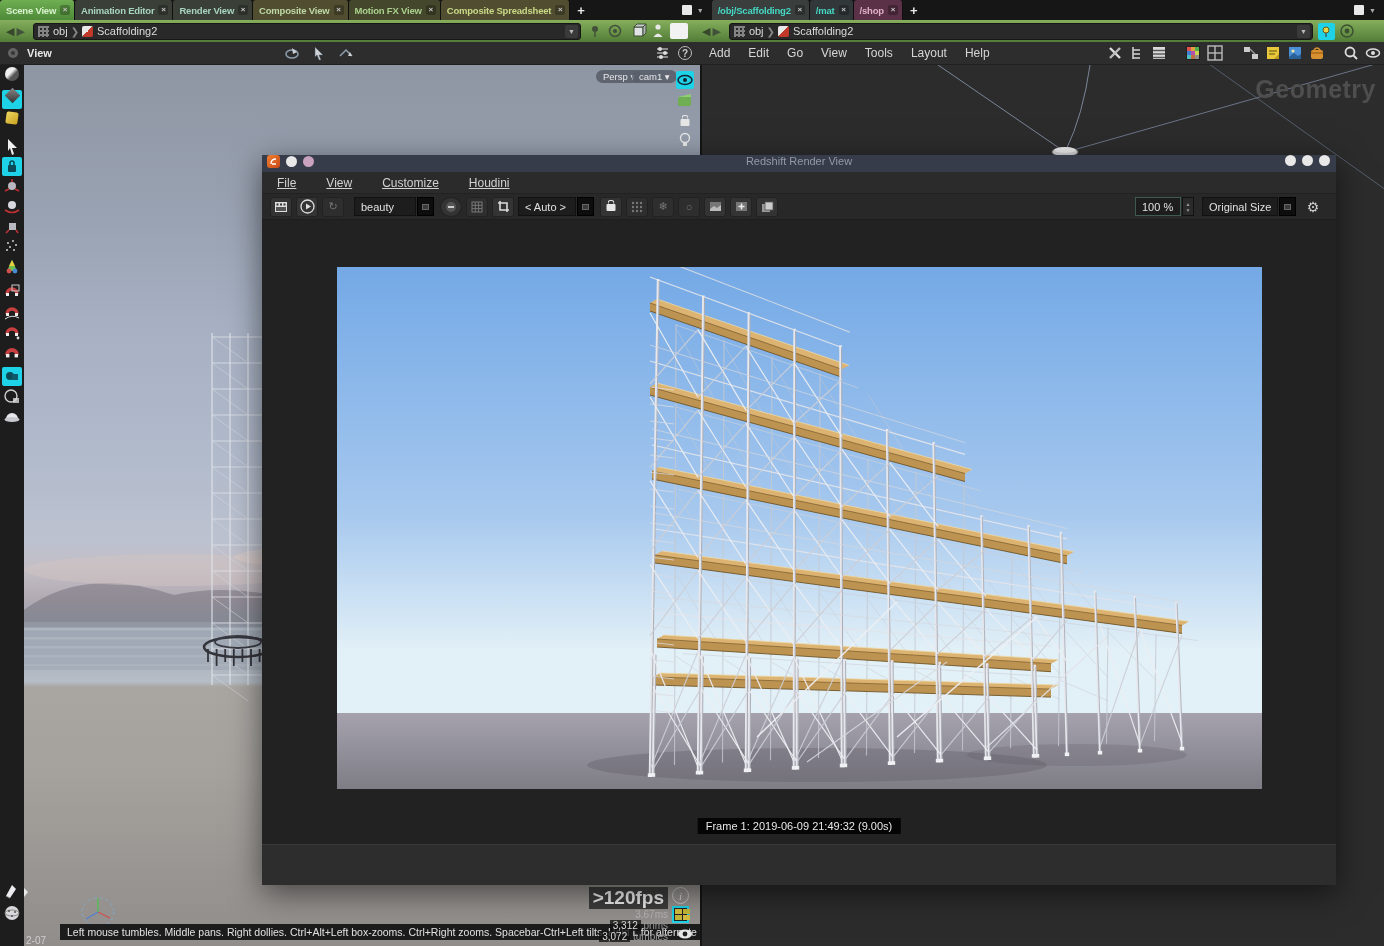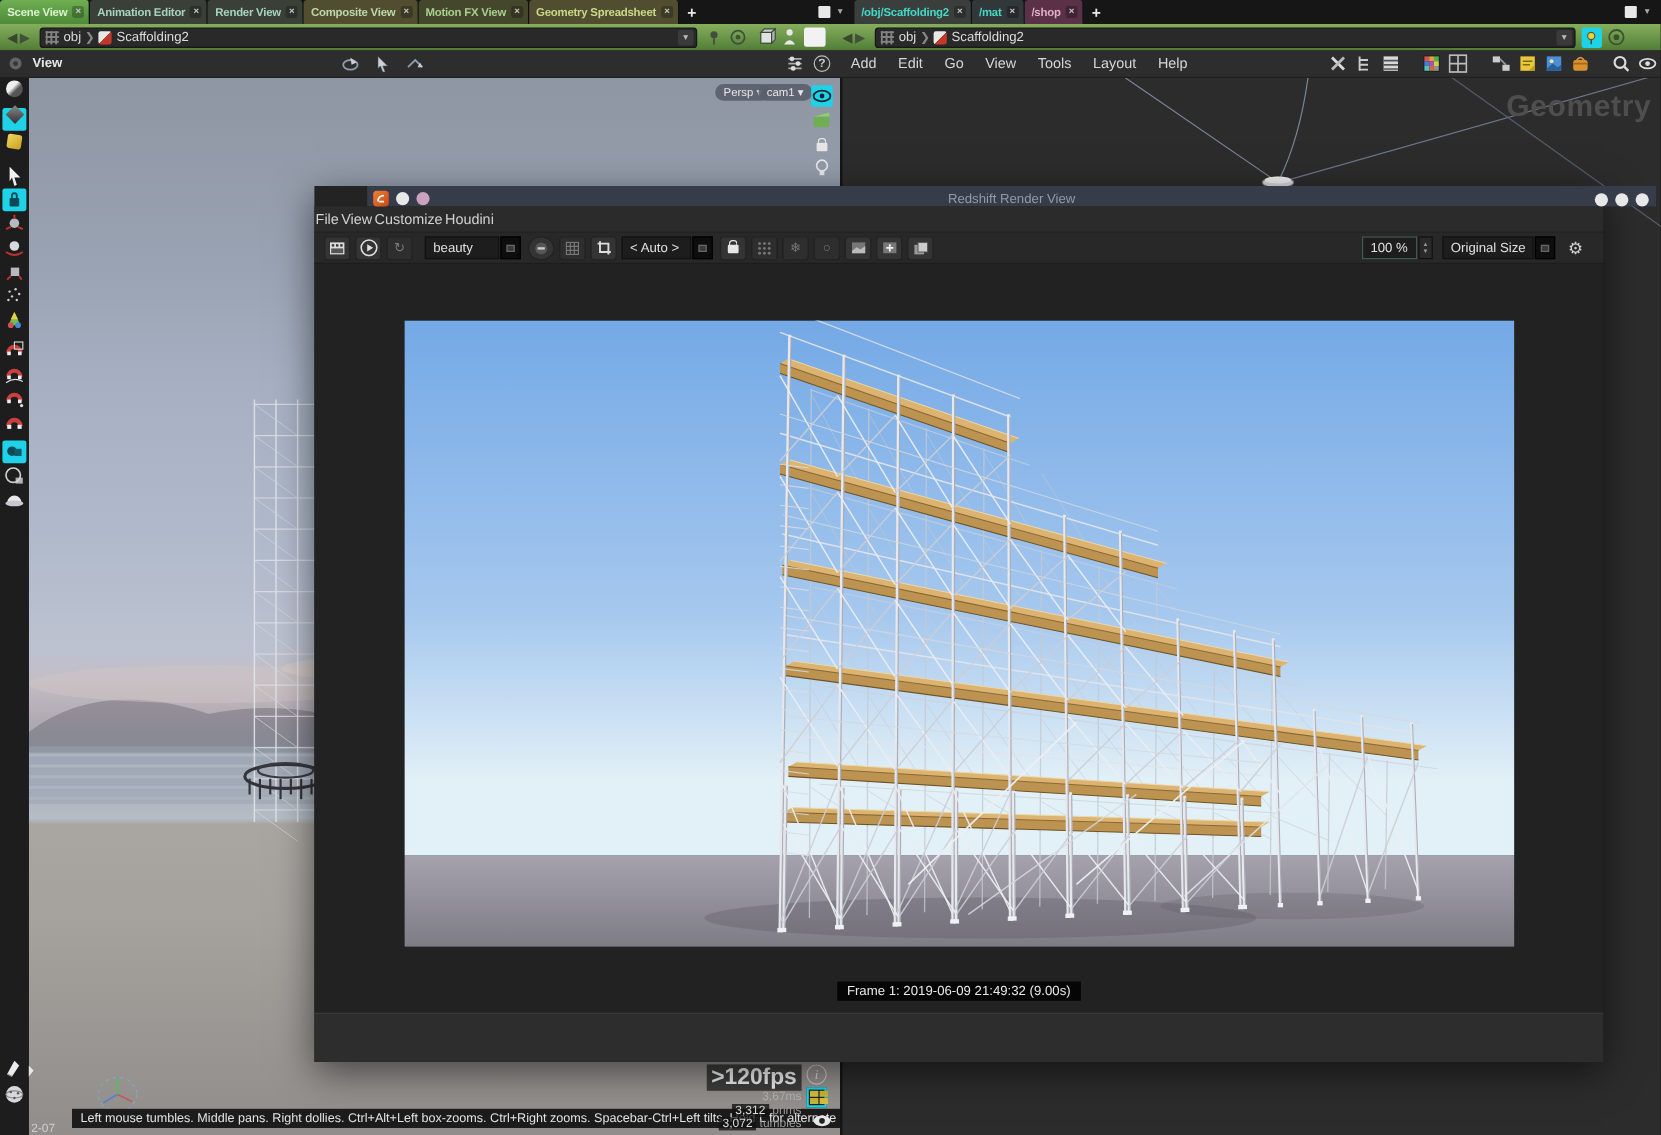--- a/index.html
+++ b/index.html
@@ -50,25 +50,25 @@
 .statrow{font-size:10px;color:#9a9a9a;}
 .statrow b{background:rgba(20,20,20,0.8);color:#dcdcdc;font-weight:normal;padding:0 3px;}
 #fpsicons{position:absolute;right:-26px;top:0;width:22px;}
 #tooltip{position:absolute;left:36px;bottom:6px;background:rgba(12,12,12,0.88);color:#e2e2e2;font-size:10.5px;padding:2px 7px;white-space:nowrap;}
 #cornerframe{position:absolute;left:2px;bottom:0;color:#cfcfcf;font-size:10px;}
 
 #network{left:700px;top:65px;width:684px;height:881px;background:#2c2c2c;border-left:2px solid #151515;overflow:hidden;}
 #watermark{position:absolute;right:8px;top:10px;font-size:25px;font-weight:bold;color:#4e4e4e;letter-spacing:0.5px;}
 
 #rwin{left:262px;top:155px;width:1074px;height:730px;background:#232323;box-shadow:0 8px 30px rgba(0,0,0,0.55);}
-#rtitle{position:absolute;left:0;top:0;width:100%;height:17px;background:#363c49;display:flex;align-items:flex-end;margin-left:44px;}
+#rtitle{position:absolute;left:0;top:0;width:100%;height:17px;background:#363c49;display:flex;align-items:flex-start;}
 #rtitle .t{position:absolute;left:0;right:0;text-align:center;color:#939aa8;font-size:11px;}
 .dot{width:11px;height:11px;border-radius:50%;}
 #rmenu{position:absolute;left:0;top:17px;width:100%;height:22px;background:#2b2b2b;display:flex;align-items:center;color:#d2d2d2;font-size:12px;border-bottom:1px solid #222;}
-#rmenu .mi{margin:0 1px;}
+#rmenu .mi{margin:0 15px;text-decoration:underline;}
 #rtools{position:absolute;left:0;top:39px;width:100%;height:26px;background:#282828;border-bottom:1px solid #1d1d1d;display:flex;align-items:center;padding:0 8px;}
 .tbtn{height:20px;min-width:22px;background:#343434;border:1px solid #222;border-radius:3px;margin-right:4px;display:flex;align-items:center;justify-content:center;color:#d8d8d8;font-size:11px;position:relative;}
 .tbtn.gray{color:#777;background:#2e2e2e;}
 .tfield{height:19px;background:#1d1d1d;border:1px solid #111;display:flex;align-items:center;color:#e0e0e0;font-size:11px;padding:0 6px;margin-right:1px;white-space:nowrap;}
 .sqbtn{width:17px;height:19px;background:#0d0d0d;border:1px solid #000;display:flex;align-items:center;justify-content:center;margin-right:6px;}
 .sqbtn i{width:7px;height:6px;background:#3a3a3a;border:1px solid #666;}
 #rcontent{position:absolute;left:0;top:65px;width:100%;height:624px;background:#222;}
 #rimg{position:absolute;left:75px;top:47px;width:925px;height:522px;}
 #framebadge{position:absolute;left:50%;transform:translateX(-50%);top:598px;background:#050505;color:#e8e8e8;font-size:11px;padding:2px 8px;white-space:nowrap;}
 #rbottom{position:absolute;left:0;bottom:0;width:100%;height:41px;background:#2d2d2d;border-top:1px solid #3a3a3a;}
@@ -96,21 +96,21 @@
         </div>
       <div class="tab" style="background:#514d30;color:#bdd8a6;">
           <span>Composite View</span>
           <span class="x">×</span>
         </div>
       <div class="tab" style="background:#45472c;color:#a8d08c;">
           <span>Motion FX View</span>
           <span class="x">×</span>
         </div>
       <div class="tab" style="background:#514d30;color:#c9d987;">
-          <span>Geometry Spreadsheet</span>
+          <span>Composite Spreadsheet</span>
           <span class="x">×</span>
         </div>
       <div class="tab-plus">+</div>
       <div class="winctl">
         <div class="sq"></div>
         <div class="tri">▼</div>
       </div>
     </div>
     <div id="tabbarR">
       <div class="tab" style="background:#3a3f3d;color:#45d8c4;">

